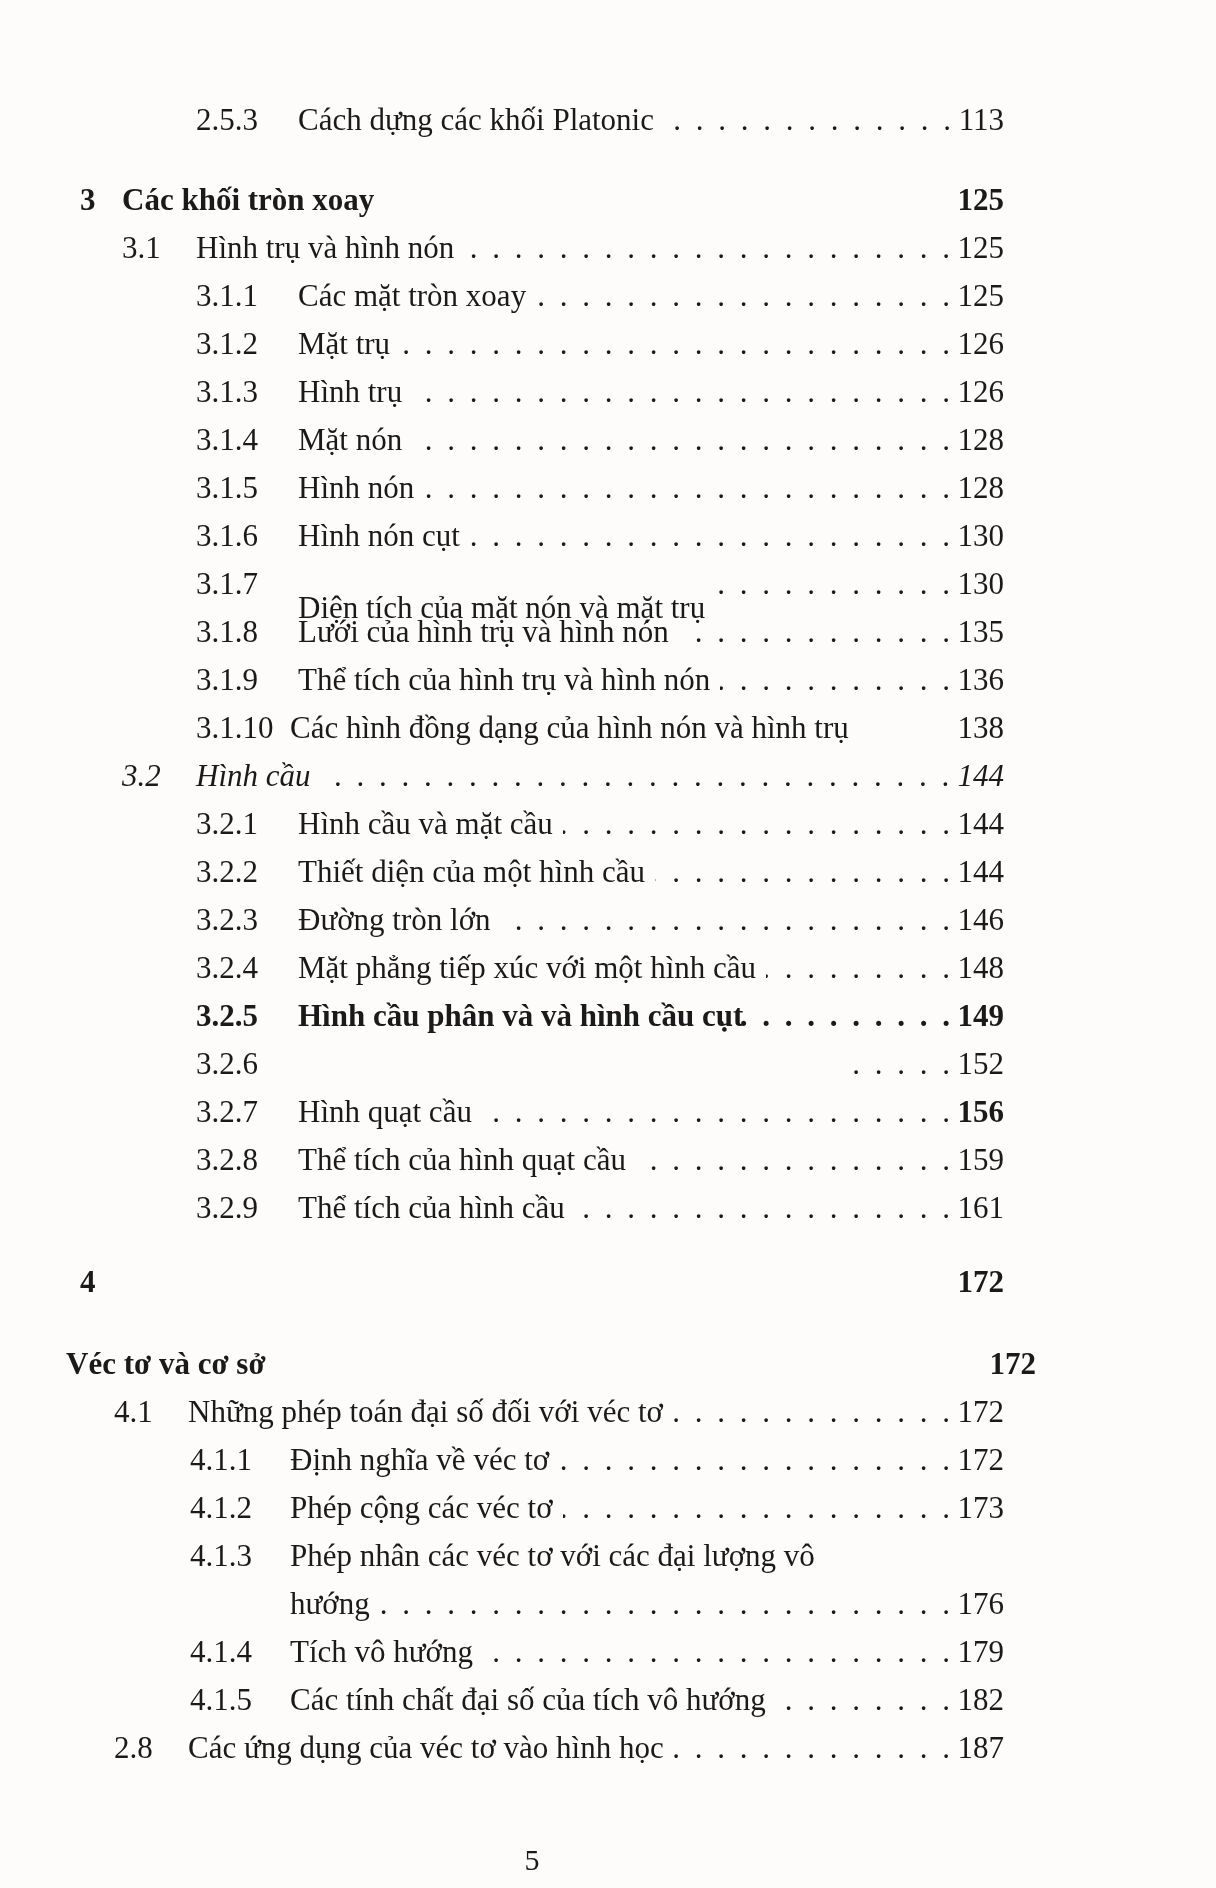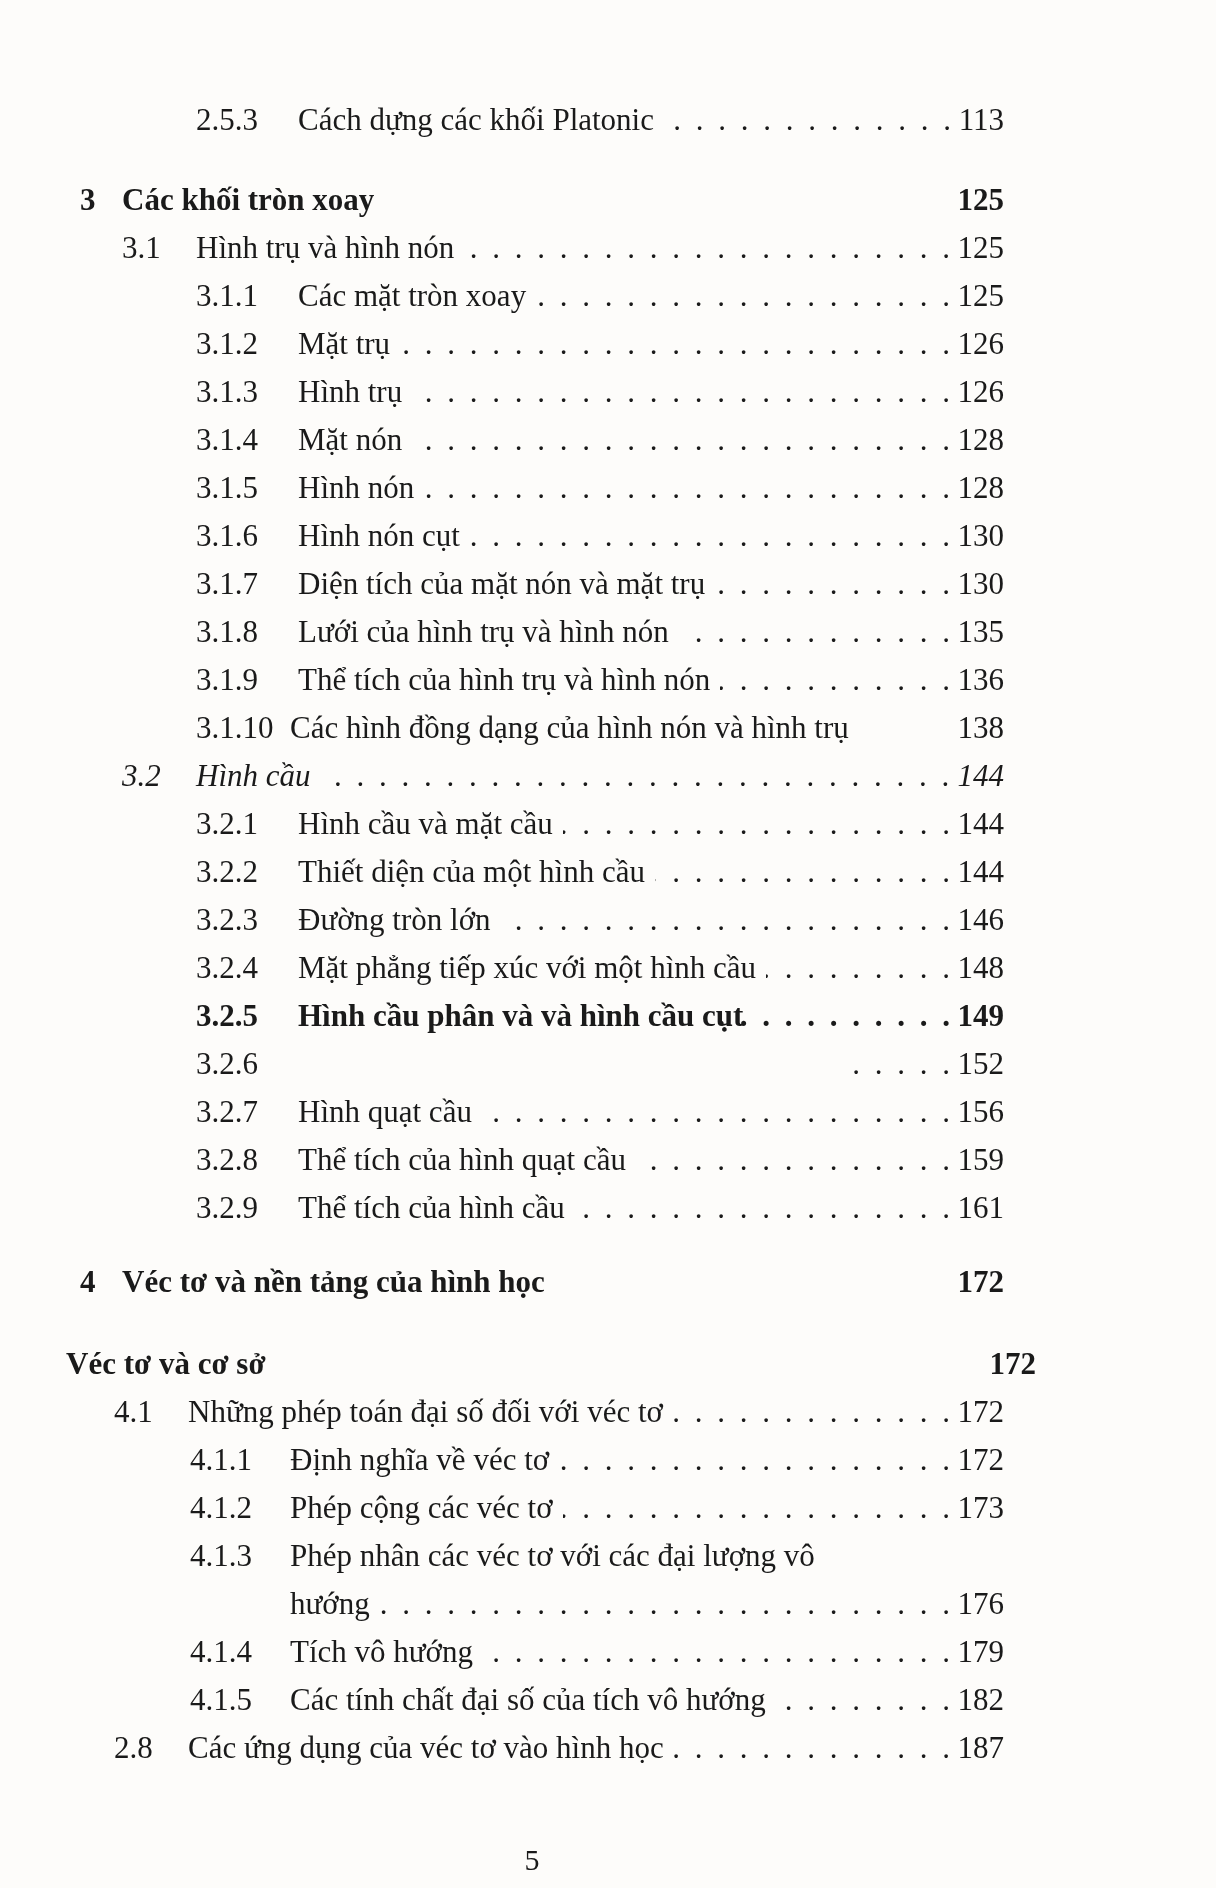--- a/index.html
+++ b/index.html
@@ -87,21 +87,21 @@
         <span class="leader" style="left: 424px; width: 526px; height: 48px;"></span>
       </div>
       <div class="row" style="top: 512px;">
         <span class="num" style="left: 196px;">3.1.6</span>
         <span class="title" style="left: 298px;">Hình nón cụt</span>
         <span class="page-num" style="right: 212px;">130</span>
         <span class="leader" style="left: 470px; width: 480px; height: 48px;"></span>
       </div>
       <div class="row" style="top: 560px;">
         <span class="num" style="left: 196px;">3.1.7</span>
-        <span class="title" style="left: 298px;">Diện tích của mặt nón và mặt trụ</span>
+        <span class="title" style="left: 298px; margin-top: 24px;">Diện tích của mặt nón và mặt trụ</span>
         <span class="page-num" style="right: 212px;">130</span>
         <span class="leader" style="left: 715px; width: 235px; height: 48px;"></span>
       </div>
       <div class="row" style="top: 608px;">
         <span class="num" style="left: 196px;">3.1.8</span>
         <span class="title" style="left: 298px;">Lưới của hình trụ và hình nón</span>
         <span class="page-num" style="right: 212px;">135</span>
         <span class="leader" style="left: 679px; width: 271px; height: 48px;"></span>
       </div>
       <div class="row" style="top: 656px;">
@@ -152,38 +152,37 @@
         <span class="leader" style="left: 722px; width: 228px; height: 48px;"></span>
       </div>
       <div class="row" style="top: 1040px;">
         <span class="num" style="left: 196px;">3.2.6</span>
         <span class="page-num" style="right: 212px;">152</span>
         <span class="leader" style="left: 837px; width: 113px; height: 48px;"></span>
       </div>
       <div class="row" style="top: 1088px;">
         <span class="num" style="left: 196px;">3.2.7</span>
         <span class="title" style="left: 298px;">Hình quạt cầu</span>
-        <span class="page-num" style="right: 212px;">156</span>
+        <span class="page-num" style="right: 212px; font-weight: bold;">156</span>
         <span class="leader" style="left: 482px; width: 468px; height: 48px;"></span>
       </div>
       <div class="row" style="top: 1136px;">
         <span class="num" style="left: 196px;">3.2.8</span>
         <span class="title" style="left: 298px;">Thể tích của hình quạt cầu</span>
         <span class="page-num" style="right: 212px;">159</span>
         <span class="leader" style="left: 636px; width: 314px; height: 48px;"></span>
       </div>
       <div class="row" style="top: 1184px;">
         <span class="num" style="left: 196px;">3.2.9</span>
         <span class="title" style="left: 298px;">Thể tích của hình cầu</span>
         <span class="page-num" style="right: 212px;">161</span>
         <span class="leader" style="left: 575px; width: 375px; height: 48px;"></span>
       </div>
       <div class="row chapter" style="top: 1258px;">
         <span class="num" style="left: 80px;">4</span>
-        <span class="title" style="left: 122px;">Véc tơ và nền tảng của hình học</span>
         <span class="page-num" style="right: 212px;">172</span>
       </div>
       <div class="row chapter" style="top: 1340px; padding-left: 32px;">
         <span class="title" style="left: 66px;">Véc tơ và cơ sở</span>
         <span class="page-num" style="right: 212px;">172</span>
       </div>
       <div class="row" style="top: 1388px;">
         <span class="num" style="left: 114px;">4.1</span>
         <span class="title" style="left: 188px;">Những phép toán đại số đối với véc tơ</span>
         <span class="page-num" style="right: 212px;">172</span>

